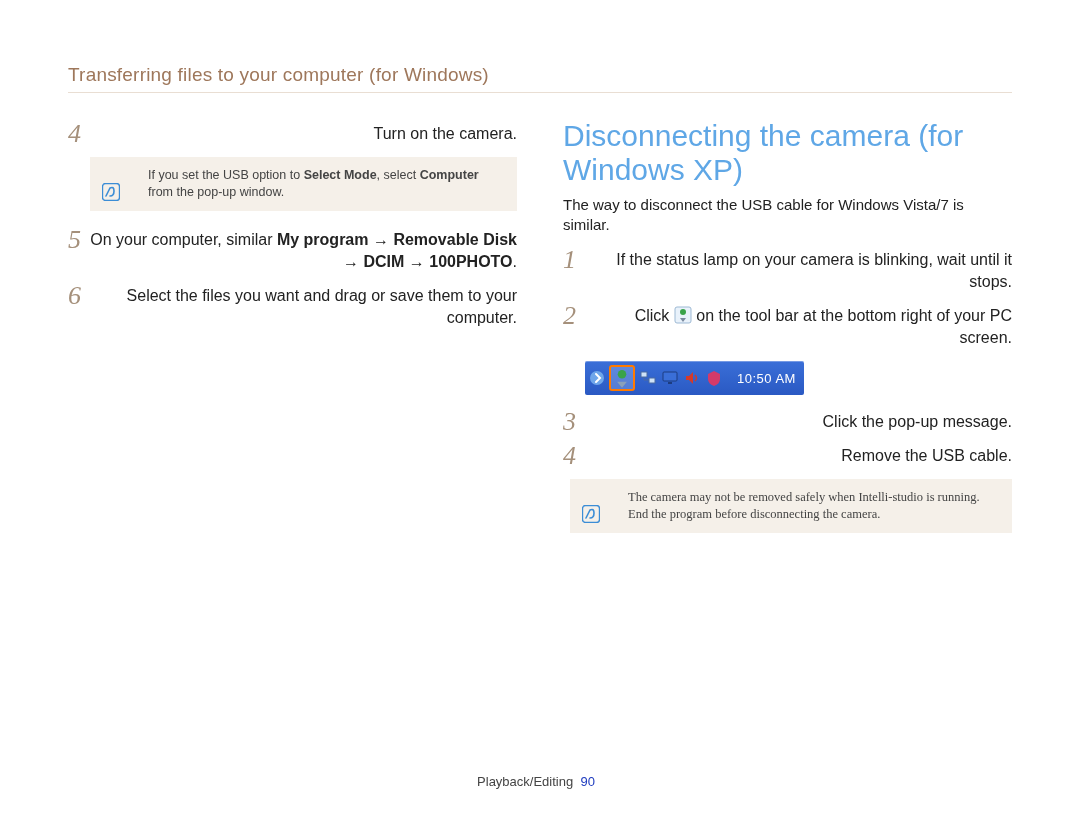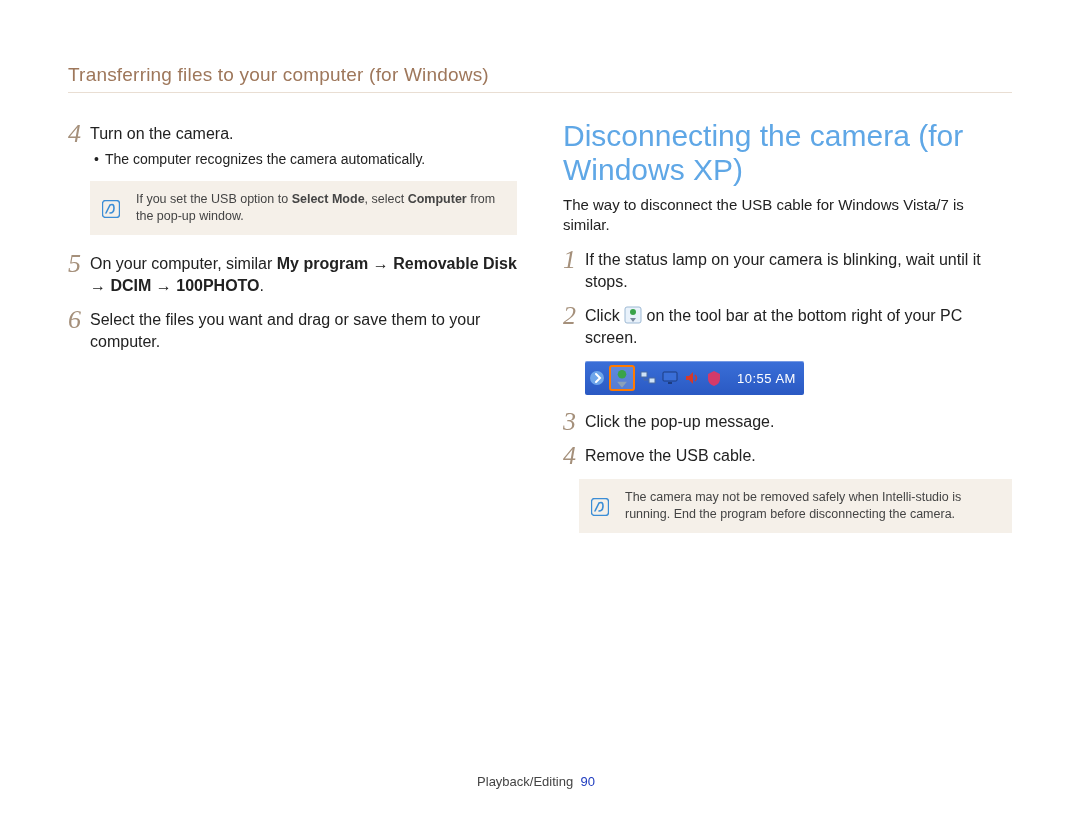--- a/index.html
+++ b/index.html
@@ -52,54 +52,56 @@
     color: #a5907b;
     font-style: italic;
     font-family: Georgia, 'Times New Roman', serif;
     font-weight: 400;
     text-align: left;
   }
   .step .body {
     flex: 1 1 auto;
     font-size: 16px;
     line-height: 22px;
+    text-align: right;
   }
   .step .body .bullet {
     font-size: 14px;
     line-height: 20px;
     margin-top: 4px;
     padding-left: 14px;
     text-indent: -10px;
   }
   .step .body .bullet::before {
     content: "•";
     padding-right: 6px;
   }
   .notebox {
     background: #f5f0e9;
     margin: 10px 0 18px 22px;
     padding: 10px 14px 10px 12px;
     font-size: 12.5px;
     line-height: 17px;
     color: #444;
     display: flex;
-    align-items: center;
-    gap: 16px;
+    align-items: flex-end;
+    gap: 28px;
   }
   .notebox .note-icon {
     flex: 0 0 18px;
     width: 18px;
     height: 18px;
     margin-top: 1px;
   }
   .notebox .note-text {
     flex: 1 1 auto;
   }
   .notebox-right {
-    margin-left: 16px;
+    margin-left: 7px;
+    font-family: Liberation Serif, serif;
   }
   .section-heading {
     color: #5fa7e6;
     font-size: 30px;
     font-weight: 400;
     margin: -4px 0 8px 0;
   }
   .section-sub {
     font-size: 15px;
     line-height: 20px;
@@ -170,21 +172,20 @@
   <hr class="header-hr">
 
   <div class="columns">
 
     <div class="col">
 
       <div class="step">
         <div class="num">4</div>
         <div class="body">
           <span>Turn on the camera.</span>
-          <div class="bullet">The computer recognizes the camera automatically.</div>
         </div>
       </div>
 
       <div class="notebox">
         <span class="note-icon">
           <svg viewBox="0 0 18 18">
               <rect x="0.5" y="0.5" width="17" height="17" rx="3" fill="none" stroke="#3b8dd6" stroke-width="1.4"></rect>
               <path d="M4 13 L8 5 M8 5 Q12 3 12 8 Q12 13 8 13" stroke="#3b8dd6" stroke-width="1.6" fill="none" stroke-linecap="round"></path>
             </svg>
         </span>
@@ -267,21 +268,21 @@
             <svg viewBox="0 0 18 18">
                 <path d="M3 7 L6 7 L10 3 L10 15 L6 11 L3 11 Z" fill="#d43a2a"></path>
                 <path d="M12 6 Q15 9 12 12" stroke="#d43a2a" fill="none" stroke-width="1.5"></path>
               </svg>
           </span>
           <span class="tb-icon">
             <svg viewBox="0 0 18 18">
                 <path d="M9 2 L15 5 L15 10 Q15 15 9 17 Q3 15 3 10 L3 5 Z" fill="#d43a6a"></path>
               </svg>
           </span>
-          <span class="tb-clock">10:55 AM</span>
+          <span class="tb-clock">10:50 AM</span>
         </div>
       </div>
 
       <div class="step">
         <div class="num">3</div>
         <div class="body">
           <span>Click the pop-up message.</span>
         </div>
       </div>
 

